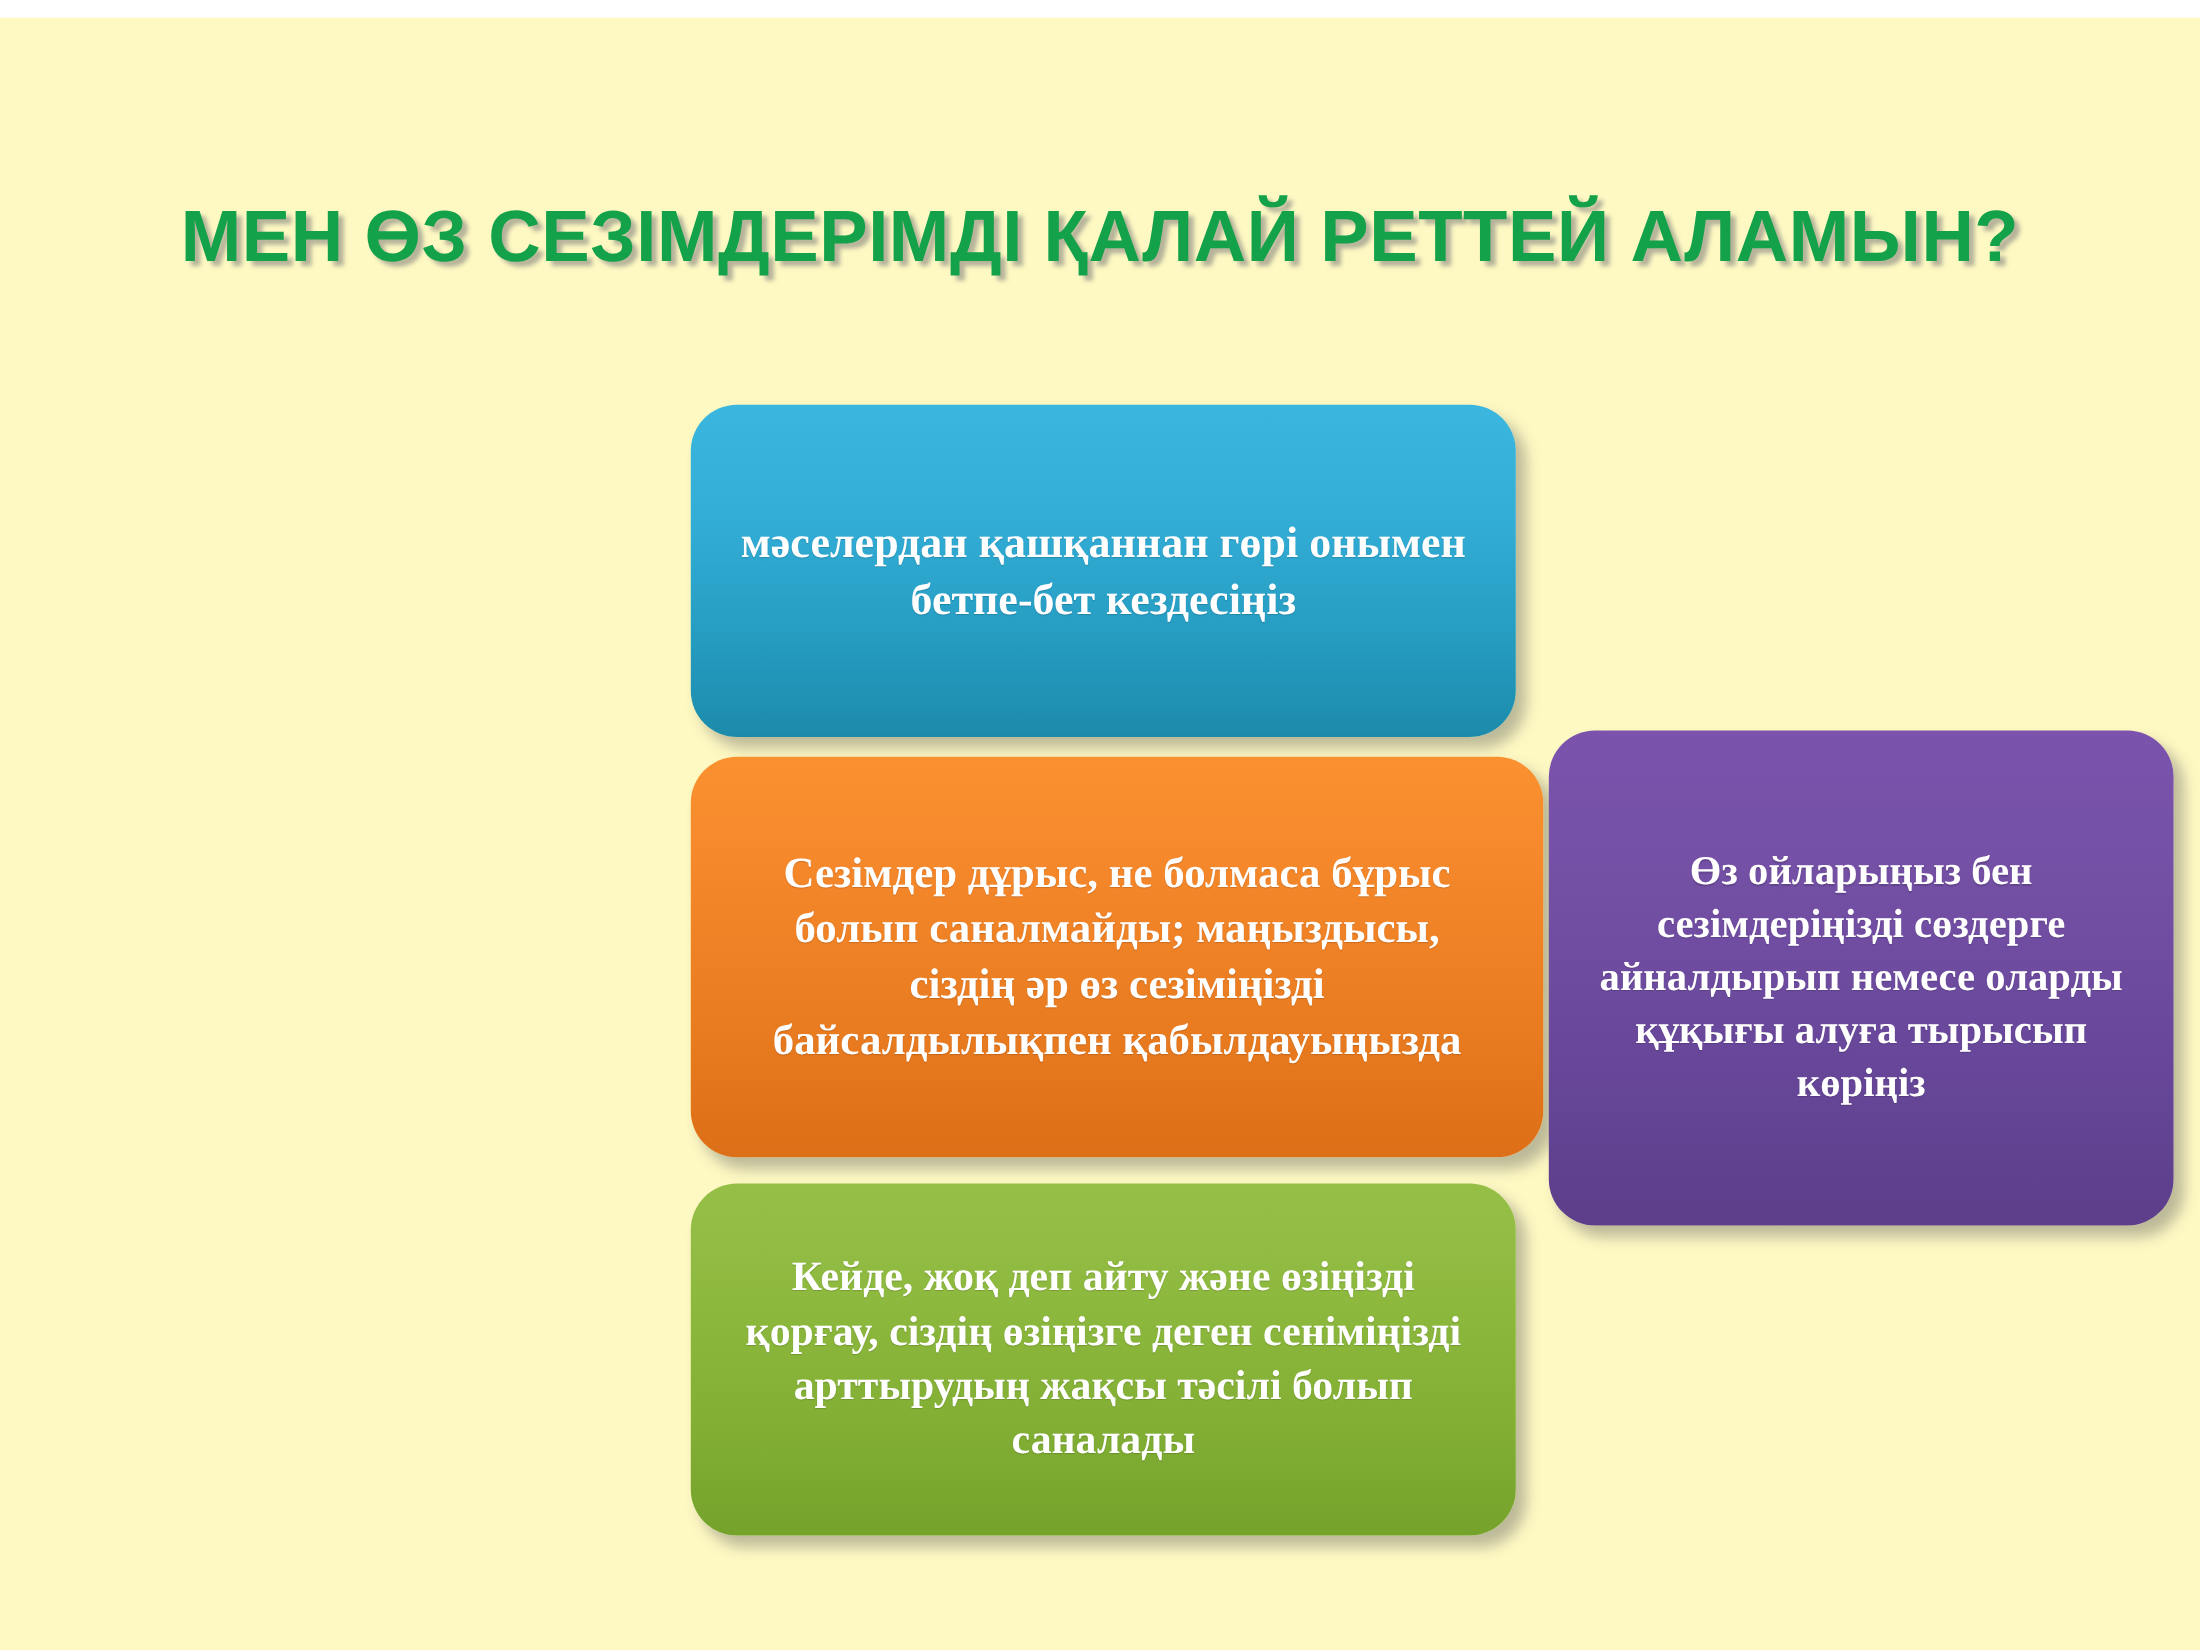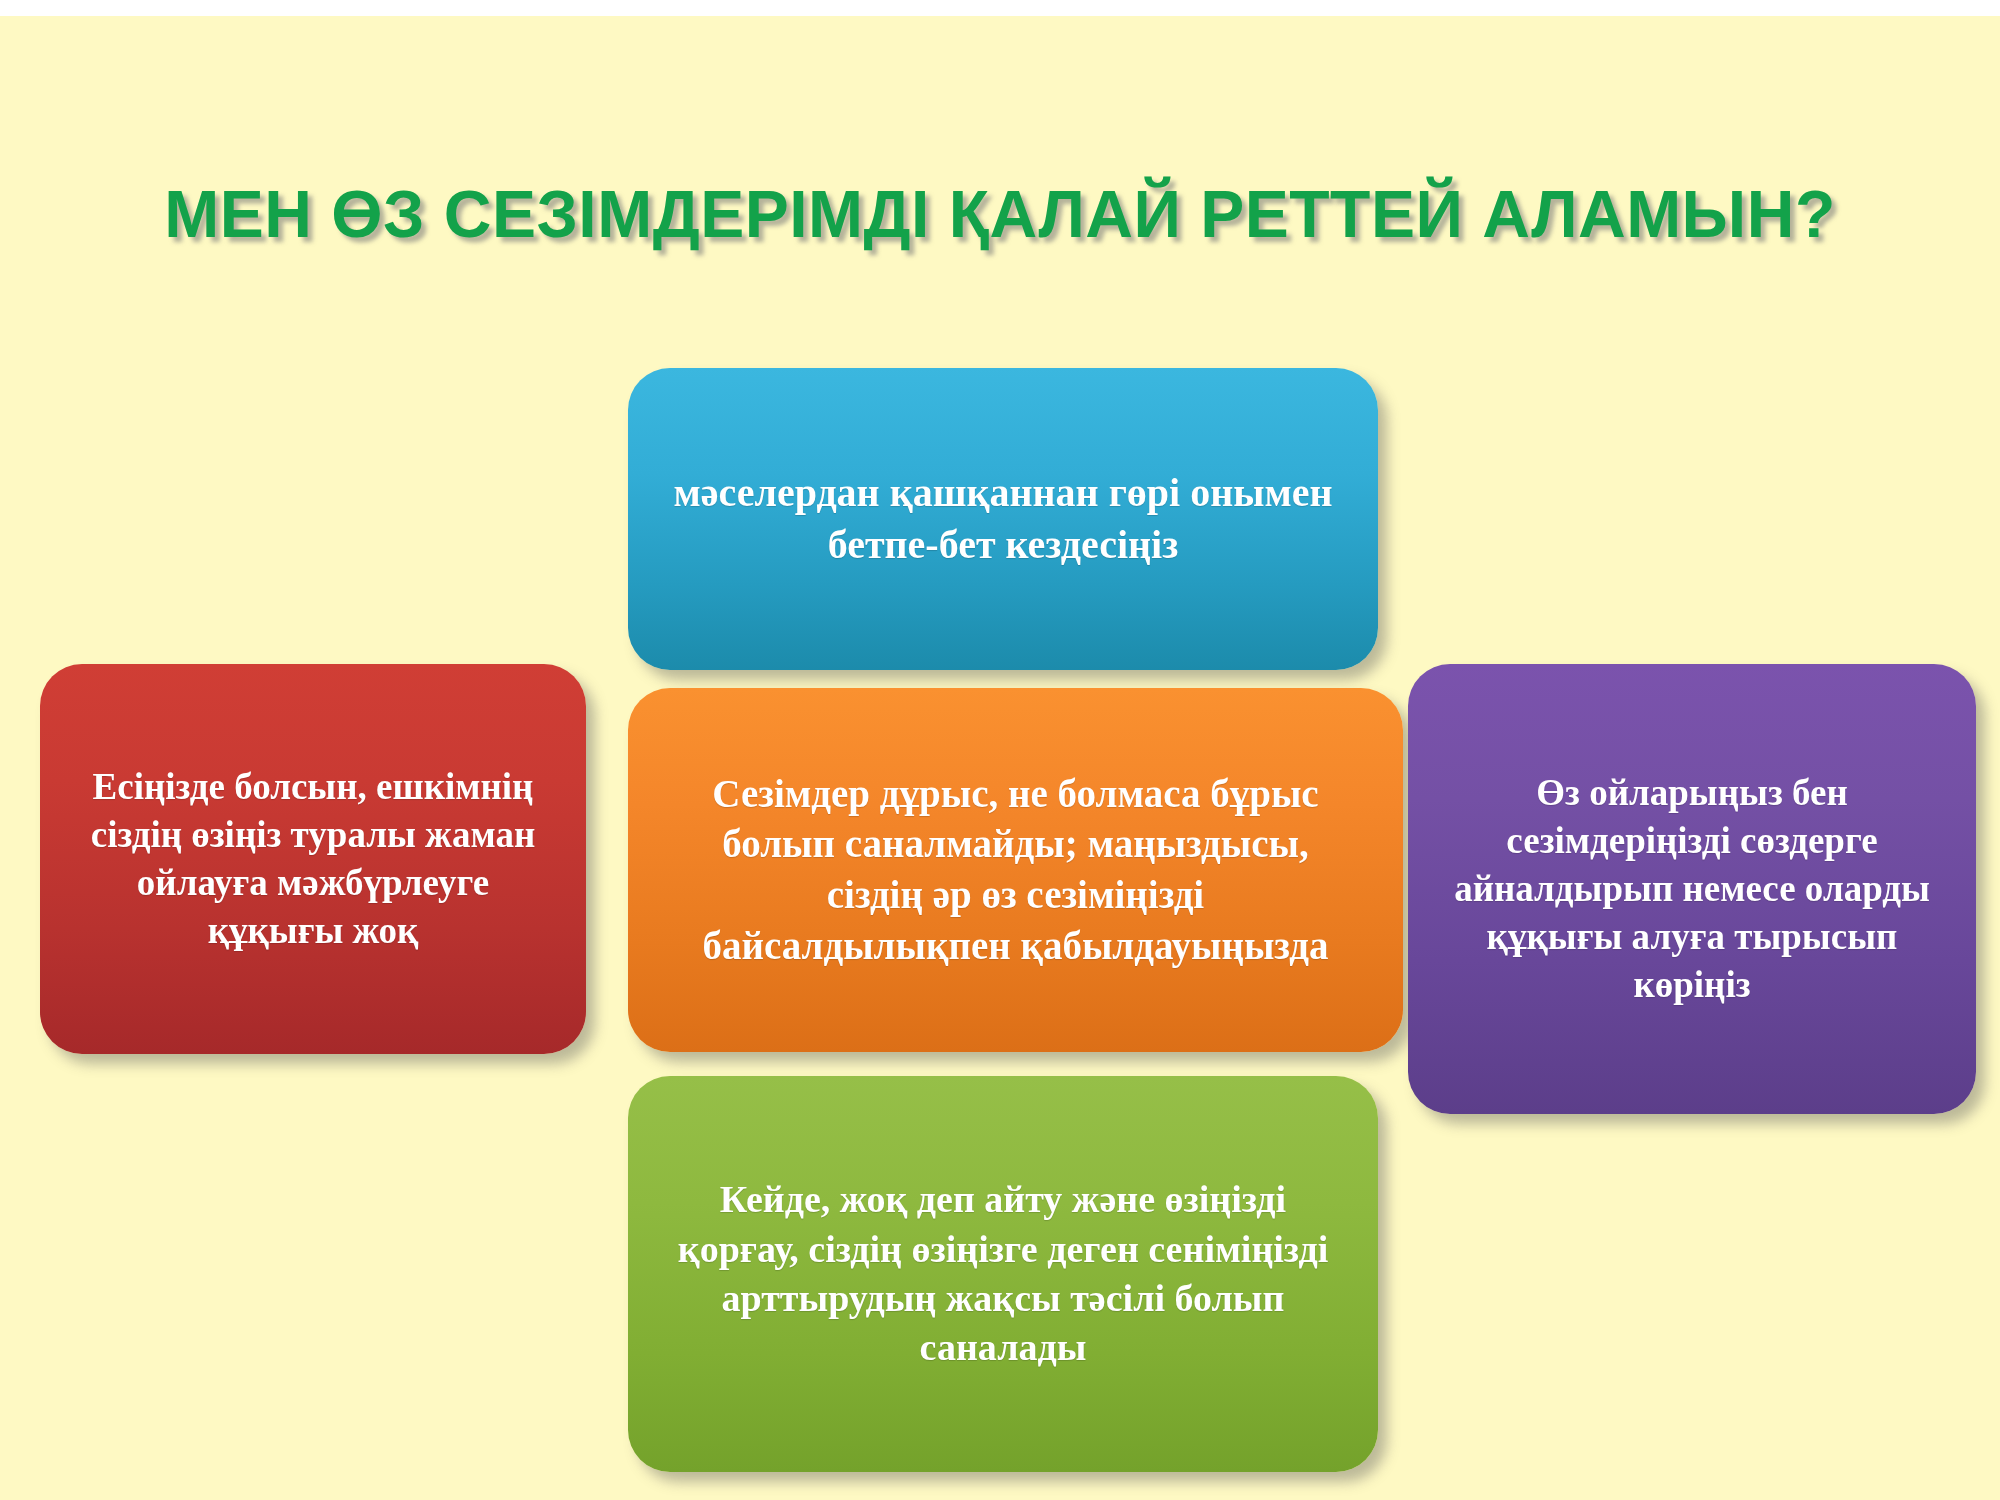--- a/index.html
+++ b/index.html
@@ -102,39 +102,36 @@
     height: 450px;
     background: linear-gradient(180deg, #7B53AD 0%, #7450A5 30%, #68479A 66%, #5C3E8A 100%);
   }
   #card-purple .card-text { font-size: 37px; }
 
   
   #card-green {
     left: 628px;
     top: 1060px;
     width: 750px;
-    height: 396px;
+    height: 320px;
     background: linear-gradient(180deg, #96BF48 0%, #8EB93F 32%, #81AE33 70%, #74A22B 100%);
   }
   #card-green .card-text { font-size: 38px; }
 </style>
 </head>
 <body>
 
 <div class="slide">
 
   <h1 class="slide-title" id="slide-title">МЕН ӨЗ СЕЗІМДЕРІМДІ ҚАЛАЙ РЕТТЕЙ АЛАМЫН?</h1>
 
   <div class="card" id="card-blue">
     <div class="card-text">мәселердан қашқаннан гөрі онымен бетпе-бет кездесіңіз</div>
   </div>
 
-  <div class="card" id="card-red">
-    <div class="card-text">Есіңізде болсын, ешкімнің  сіздің өзіңіз туралы жаман  ойлауға мәжбүрлеуге құқығы жоқ</div>
-  </div>
 
   <div class="card" id="card-orange">
     <div class="card-text">Сезімдер дұрыс, не болмаса бұрыс болып саналмайды; маңыздысы, сіздің әр  өз сезіміңізді байсалдылықпен қабылдауыңызда</div>
   </div>
 
   <div class="card" id="card-purple">
     <div class="card-text">Өз ойларыңыз бен сезімдеріңізді сөздерге айналдырып немесе оларды құқығы алуға тырысып көріңіз</div>
   </div>
 
   <div class="card" id="card-green">

